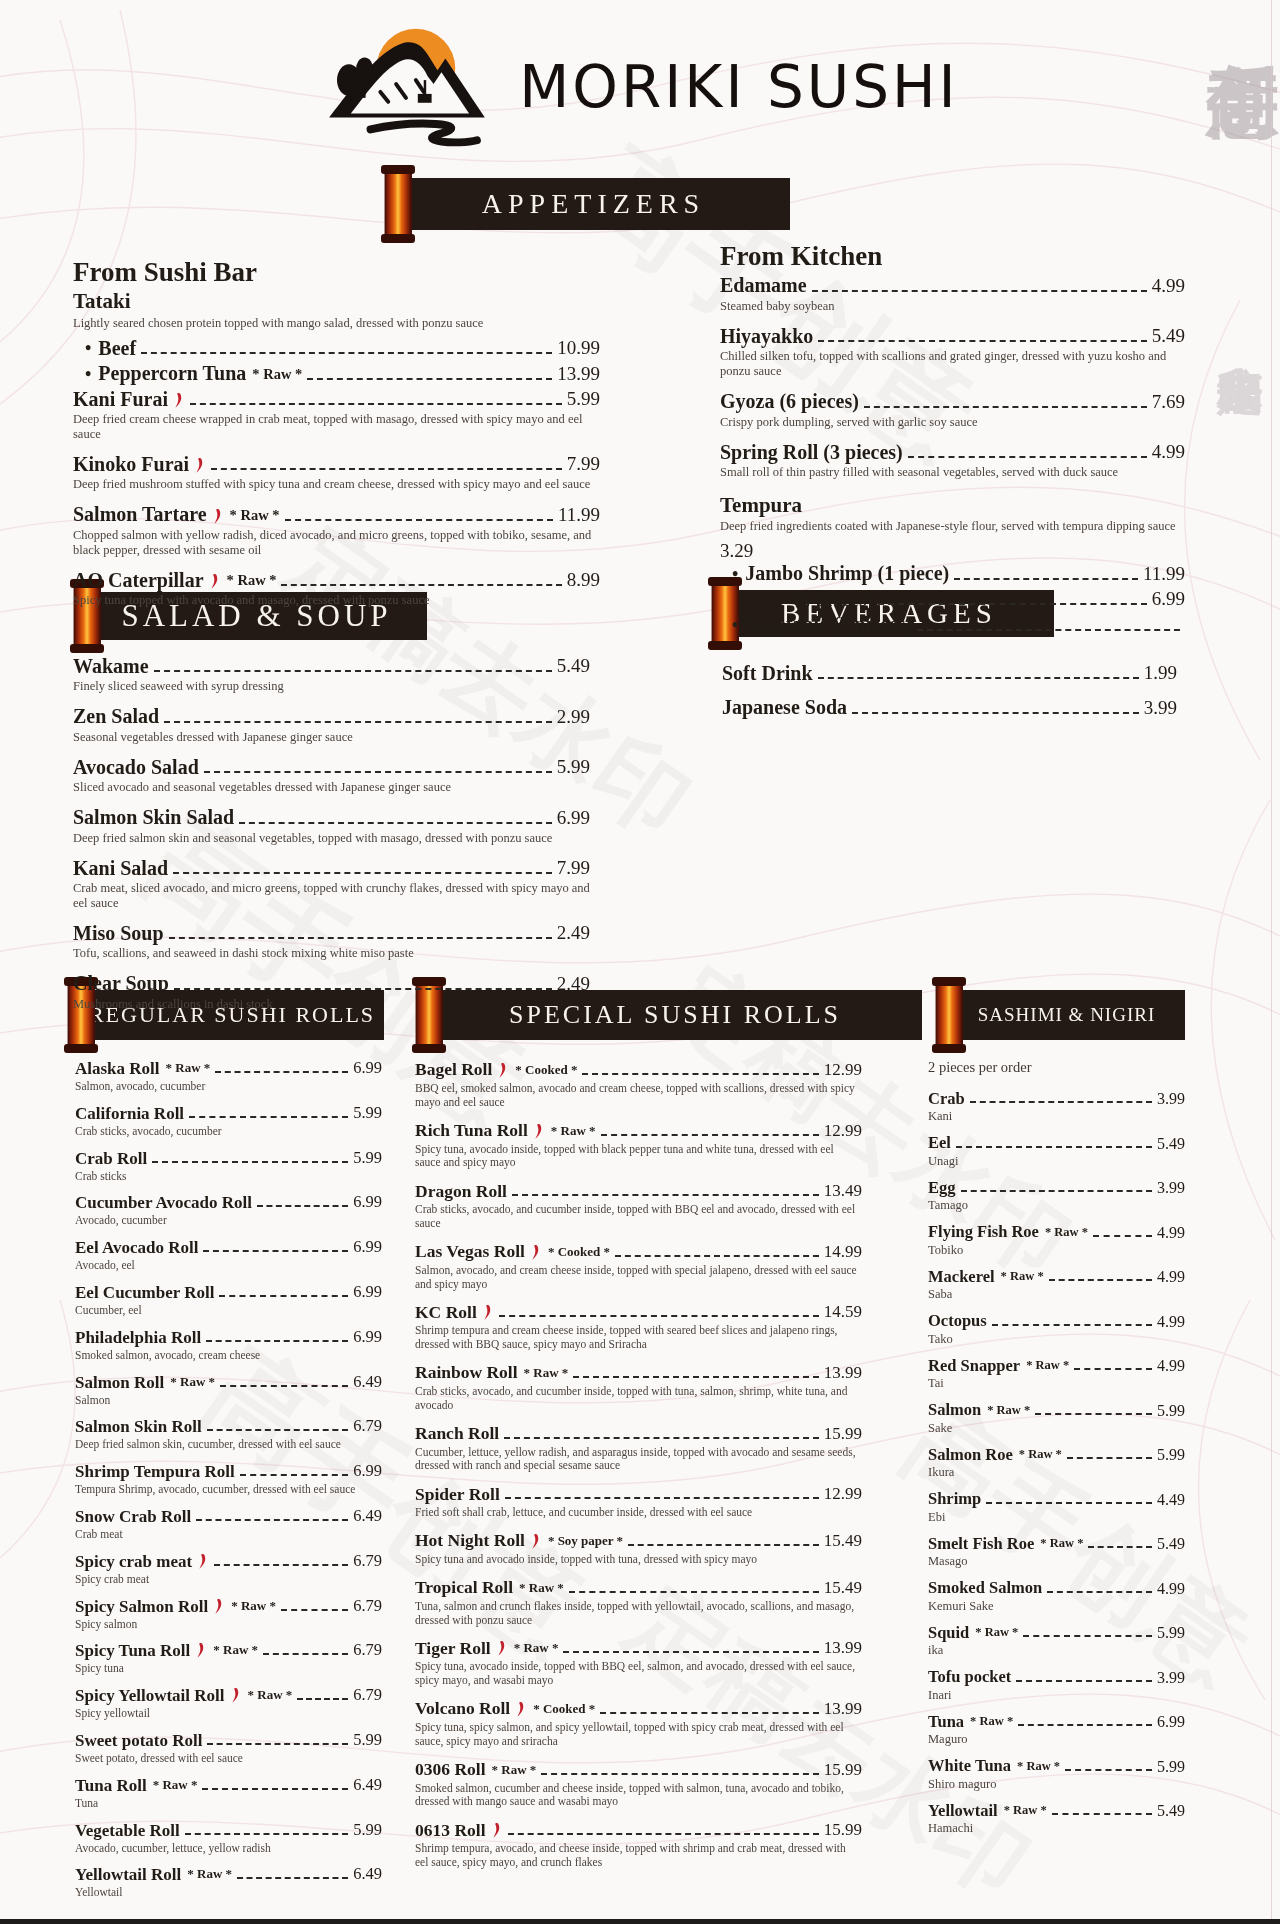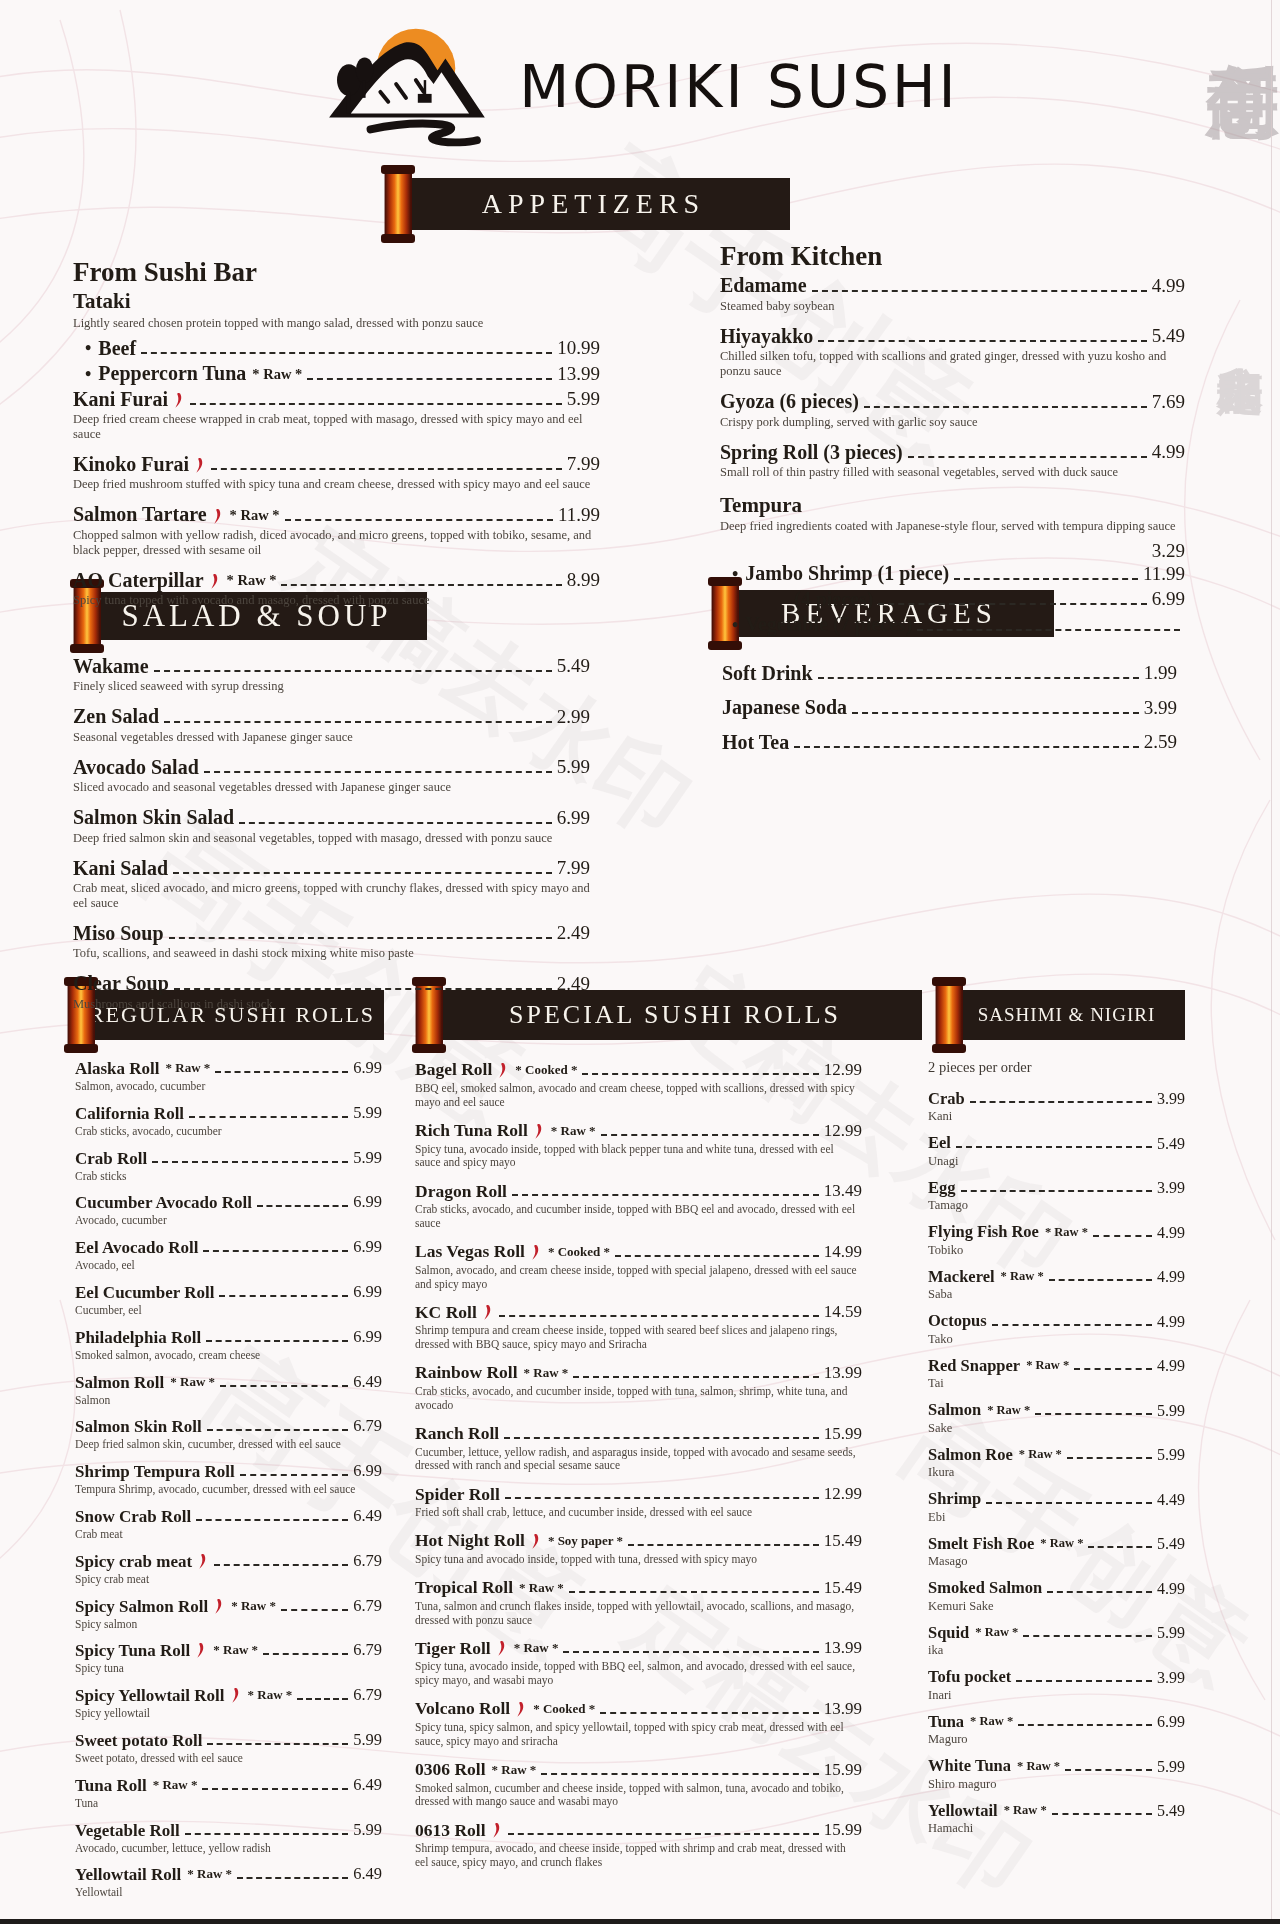--- a/index.html
+++ b/index.html
@@ -56,21 +56,21 @@
   .group-name{font-size:21px;}
   .tag{font-weight:bold;font-size:14.5px;margin-left:6px;white-space:nowrap;color:#221c16;padding-bottom:2px;}
   .leader{flex:1 1 auto;min-width:12px;border-bottom:2px dashed #2b2823;margin:0 5px 5px 5px;}
   .price{font-size:19px;white-space:nowrap;color:#221c16;}
   .desc{font-size:12.5px;line-height:1.2;color:#4c453e;margin-top:2px;}
   .sub{font-size:12.5px;color:#4c453e;margin-top:1px;}
   .bullet{margin-left:12px;margin-bottom:3px;}
   .indent{margin-left:74px;margin-bottom:3px;}
   .gap{margin-top:14px;}
   .group-item{margin-bottom:6px;}
-  .priceonly .row{justify-content:flex-end;}
+  .priceonly .row{}
   .priceonly{margin-bottom:0;}
   .chili-wrap{display:inline-flex;align-items:flex-end;margin:0 1px 1px 4px;}
   .chili{width:12px;height:17px;display:block;}
 
   .c-bev .menu-item{margin-bottom:12px;}
   .c-reg .menu-item{margin-bottom:9px;}  .c-reg .name{font-size:17px;} .c-reg .desc{font-size:11.5px;}
   .c-reg .price{font-size:16.5px;} .c-reg .tag{font-size:13px;}
   .c-spec .menu-item{margin-bottom:11px;} .c-spec .name{font-size:17.5px;} .c-spec .desc{font-size:11.5px;}
   .c-spec .price{font-size:17px;} .c-spec .tag{font-size:13px;}
   .c-sash .menu-item{margin-bottom:10px;} .c-sash .name{font-size:16.5px;} .c-sash .price{font-size:16px;}
@@ -382,27 +382,20 @@
             <span class="price">1.99</span>
           </div>
         </div>
         <div class="menu-item">
           <div class="row">
             <span class="name">Japanese Soda</span>
             <span class="leader"></span>
             <span class="price">3.99</span>
           </div>
         </div>
-        <div class="menu-item">
-          <div class="row">
-            <span class="name">Hot Tea</span>
-            <span class="leader"></span>
-            <span class="price">2.59</span>
-          </div>
-        </div>
       </div>
   </div>
 
   <div class="col c-reg">
     <div>
         <div class="menu-item">
           <div class="row">
             <span class="name">Alaska Roll</span>
             <span class="tag">* Raw *</span>
             <span class="leader"></span>

